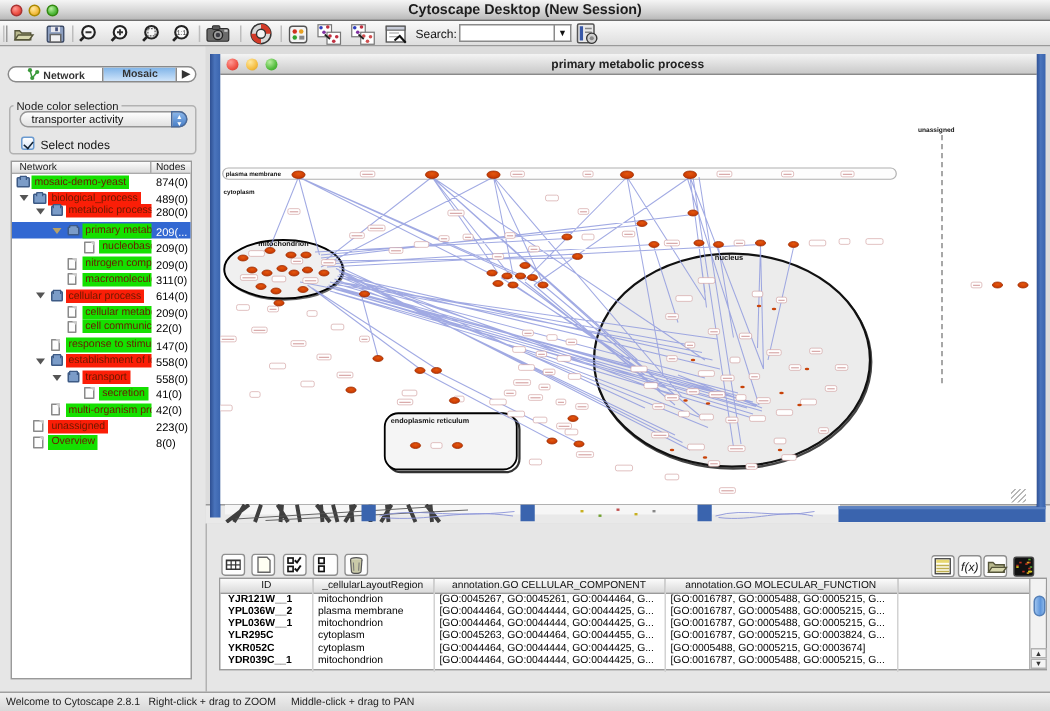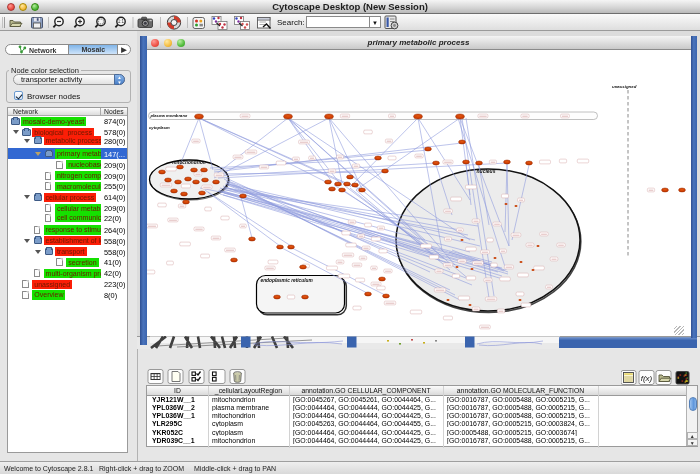--- a/index.html
+++ b/index.html
@@ -74,21 +74,21 @@
 .fil { position:absolute; top:1.4px; width:6.5px; height:8px; background:#fdfdfd;
   border:1px solid #8a8a8a; border-radius:0.5px; }
 .fil:before { content:""; position:absolute; right:-1px; top:-1px; width:0; height:0;
   border-style:solid; border-width:0 3px 3px 0; border-color:transparent #c9c9c9 transparent transparent; }
 .lbl { position:absolute; top:0.9px; height:9.2px; font-size:7px; line-height:9.4px;
   color:#6b1900; padding:0 2px; white-space:nowrap; overflow:hidden; }
 .cnt { position:absolute; left:96px; top:1.4px; font-size:7.4px; color:#000; }
 
 
 #desktop { left:137px; top:31px; width:563px; height:318px; background:#dcdcdc; }
-#frame { position:absolute; left:3px; top:5px; width:557px; height:300px;font-style:italic; }
+#frame { position:absolute; left:3px; top:5px; width:557px; height:300px; }
 #frame .bord { position:absolute; background:linear-gradient(90deg,#2e4f92,#4a74bc 45%,#3a64ae); }
 #ftitle { position:absolute; left:6.5px; top:0; width:544px; height:13.5px;
   background:linear-gradient(#f4f4f4,#c9c9c9); border-bottom:1px solid #8a8a8a;
   text-align:center; font-size:8px; font-weight:bold; color:#222; line-height:13px; }
 #ftitle .tl { position:absolute; top:2.8px; width:8.4px; height:8.4px; border-radius:50%; }
 #fcanvas { position:absolute; left:6.5px; top:13.5px; width:544px; height:286.5px;
   background:#fff; }
 #grip { position:absolute; right:7px; bottom:1px; width:10px; height:9px;
   background:repeating-linear-gradient(135deg,#fff 0,#fff 1.5px,#b8b8b8 1.5px,#b8b8b8 2.5px); }
 
@@ -255,85 +255,85 @@
           <circle cx="3.5" cy="7" r="1.4" fill="#3a9a3a"></circle>
           <path d="M2 2 L3.5 7 L6.8 3" stroke="#3a9a3a" fill="none"></path>
         </svg> Network</div>
     <div class="seg" id="seg-mos">Mosaic</div>
     <div class="seg" id="seg-arr">▶</div>
   </div>
   <div id="cpgroup"></div>
   <div id="cpgrouplbl">Node color selection</div>
   <div id="cpselect">transporter activity<div id="cpspin">▲<br>▼</div></div>
   <div id="cpcheck"></div>
-  <div id="cpchecklbl">Browser nodes</div>
+  <div id="cpchecklbl">Select nodes</div>
   <div id="treebox">
     <div id="treehead">
         <span style="left:5px">Network</span>
         <span style="left:96px">Nodes</span>
       <span style="position:absolute;left:92px;top:0;width:1px;height:7.7px;background:#aaa"></span>
       </div>
     <div class="trow" style="top:7.7px">
         <span class="fold" style="left:3.0px"></span>
         <span class="lbl" style="left:13.0px;max-width:80.5px;background:#15e000">mosaic-demo-yeast</span>
         <span class="cnt" style="color:#000">874(0)</span>
       </div>
       <div class="trow" style="top:18.6px">
         <span class="arr" style="left:4.8px;border-top-color:#555"></span>
         <span class="fold" style="left:14.3px"></span>
         <span class="lbl" style="left:24.3px;max-width:69.2px;background:#fb1e07">biological_process</span>
-        <span class="cnt" style="color:#000">578(0)</span>
+        <span class="cnt" style="color:#000">489(0)</span>
       </div>
       <div class="trow" style="top:27px">
         <span class="arr" style="left:16.1px;border-top-color:#555"></span>
         <span class="fold" style="left:25.6px"></span>
         <span class="lbl" style="left:35.6px;max-width:57.9px;background:#fb1e07">metabolic process</span>
         <span class="cnt" style="color:#000">280(0)</span>
       </div>
       <div class="trow trsel" style="top:40.2px">
         <span class="arr" style="left:27.4px;border-top-color:#b8a268"></span>
         <span class="fold" style="left:36.9px"></span>
         <span class="lbl" style="left:46.9px;max-width:46.6px;background:#15e000">primary metabo</span>
-        <span class="cnt" style="color:#fff">147(...</span>
+        <span class="cnt" style="color:#fff">209(...</span>
       </div>
       <div class="trow" style="top:51.1px">
         <span class="fil" style="left:48.2px"></span>
         <span class="lbl" style="left:58.2px;max-width:35.3px;background:#15e000">nucleobase-</span>
         <span class="cnt" style="color:#000">209(0)</span>
       </div>
       <div class="trow" style="top:62.0px">
         <span class="fil" style="left:36.9px"></span>
         <span class="lbl" style="left:46.9px;max-width:46.6px;background:#15e000">nitrogen compo</span>
         <span class="cnt" style="color:#000">209(0)</span>
       </div>
       <div class="trow" style="top:72.8px">
         <span class="fil" style="left:36.9px"></span>
         <span class="lbl" style="left:46.9px;max-width:46.6px;background:#15e000">macromolecule</span>
-        <span class="cnt" style="color:#000">255(0)</span>
+        <span class="cnt" style="color:#000">311(0)</span>
       </div>
       <div class="trow" style="top:83.7px">
         <span class="arr" style="left:16.1px;border-top-color:#555"></span>
         <span class="fold" style="left:25.6px"></span>
         <span class="lbl" style="left:35.6px;max-width:57.9px;background:#fb1e07">cellular process</span>
         <span class="cnt" style="color:#000">614(0)</span>
       </div>
       <div class="trow" style="top:94.5px">
         <span class="fil" style="left:36.9px"></span>
         <span class="lbl" style="left:46.9px;max-width:46.6px;background:#15e000">cellular metabol</span>
         <span class="cnt" style="color:#000">209(0)</span>
       </div>
       <div class="trow" style="top:104px">
         <span class="fil" style="left:36.9px"></span>
         <span class="lbl" style="left:46.9px;max-width:46.6px;background:#15e000">cell communicat</span>
         <span class="cnt" style="color:#000">22(0)</span>
       </div>
       <div class="trow" style="top:116.2px">
         <span class="fil" style="left:25.6px"></span>
         <span class="lbl" style="left:35.6px;max-width:57.9px;background:#15e000">response to stimulu</span>
-        <span class="cnt" style="color:#000">264(0)</span>
+        <span class="cnt" style="color:#000">147(0)</span>
       </div>
       <div class="trow" style="top:127.0px">
         <span class="arr" style="left:16.1px;border-top-color:#555"></span>
         <span class="fold" style="left:25.6px"></span>
         <span class="lbl" style="left:35.6px;max-width:57.9px;background:#fb1e07">establishment of lo</span>
         <span class="cnt" style="color:#000">558(0)</span>
       </div>
       <div class="trow" style="top:137.9px">
         <span class="arr" style="left:27.4px;border-top-color:#555"></span>
         <span class="fold" style="left:36.9px"></span>

